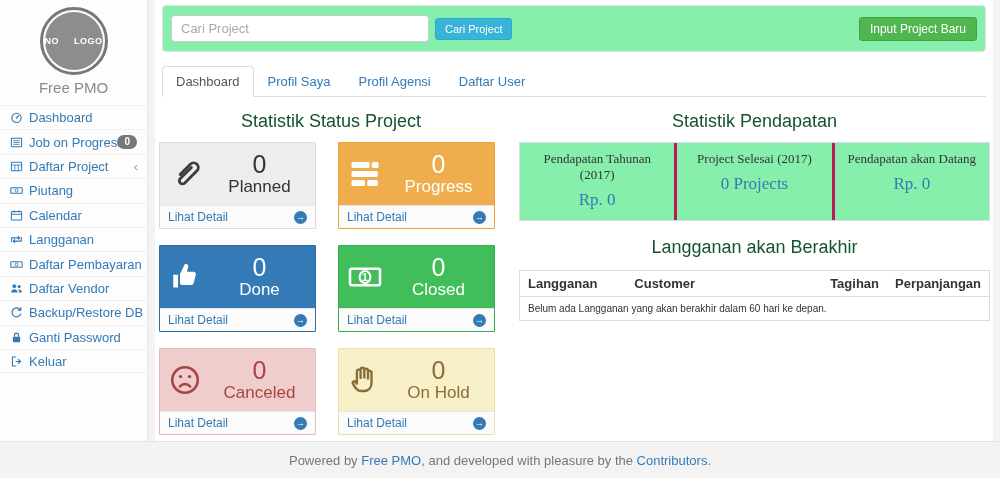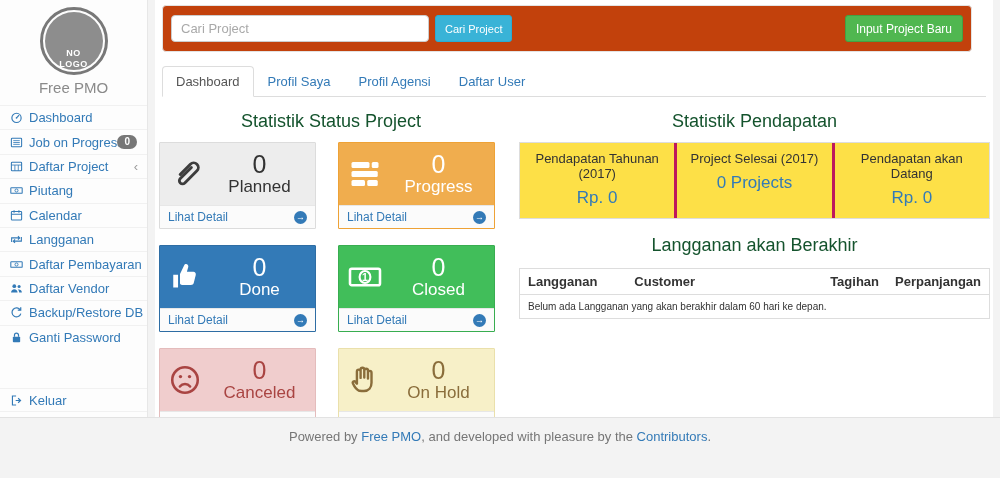--- a/index.html
+++ b/index.html
@@ -2,34 +2,34 @@
 <html><head>
 <meta charset="utf-8">
 <style>
   * { margin:0; padding:0; box-sizing:border-box; }
   body { font-family:"Liberation Sans","DejaVu Sans",sans-serif; background:#e9e9e9; }
   .stage { position:relative; width:1000px; height:478px; background:#f3f3f3; overflow:hidden; }
 
   
   .sidebar { position:absolute; left:0; top:0; width:148px; height:441px; background:#fdfdfd; border-right:1px solid #e7e7e7; }
   .logo-wrap { text-align:center; padding-top:8px; }
-  .logo-badge { width:58px; height:58px; border-radius:50%; background:#8d8d8d; outline:3px solid #787878; outline-offset:2px; margin:4px auto 0; display:flex; align-items:center; justify-content:flex-end; flex-direction:column; }
+  .logo-badge { width:58px; height:58px; border-radius:50%; background:#8d8d8d; outline:3px solid #787878; outline-offset:2px; margin:4px auto 0; display:flex; align-items:center; justify-content:space-between; }
   .logo-badge span { color:#fff; font-size:9px; font-weight:bold; line-height:11px; letter-spacing:.5px; }
   .brand-name { color:#8a8a8a; font-size:15px; margin-top:9px; }
   .menu { margin-top:9px; }
   .side-item { display:flex; align-items:center; height:24.4px; padding:0 8px; border-top:1px solid #f1f1f1; color:#337ab7; font-size:13px; cursor:pointer; position:relative; }
-  .menu .side-item:last-child { border-bottom:1px solid #f1f1f1;margin-top:39px; }
+  .menu .side-item:last-child { border-bottom:1px solid #f1f1f1; }
   .sicon { width:17px; display:inline-flex; justify-content:center; margin-right:4px; flex:none; }
   .slabel { white-space:nowrap; }
   .side-badge { position:absolute; right:10px; background:#777; color:#fff; font-size:10px; line-height:14px; padding:0 7px; border-radius:9px; font-weight:bold; }
   .side-chevron { position:absolute; right:9px; color:#9b9b9b; font-size:13px; }
 
   
   .main { position:absolute; left:155px; top:0; width:838px; height:441px; background:#fff; }
-  .well { margin:5px 21px 0 7px; background:#c2410c; border:1px solid #e3e3e3; border-radius:4px; padding:9px 8px; display:flex; }
+  .well { margin:5px 7px 0 7px; background:#86efac; border:1px solid #e3e3e3; border-radius:4px; padding:9px 8px; display:flex; align-items:center; }
   .search-input { width:258px; height:27px; border:1px solid #ccc; border-radius:4px; padding:0 9px; font-size:13px; color:#555; background:#fff; font-family:inherit; }
   .search-input::placeholder { color:#a9a9a9; }
   .btn { border-radius:3px; font-family:inherit; cursor:pointer; color:#fff; border:1px solid transparent; }
   .btn-search { margin-left:6px; background:#39b3d7; border-color:#2aabd2; font-size:11px; padding:4px 9px; }
   .btn-new { margin-left:auto; background:#50b750; border-color:#43a143; font-size:12px; padding:4px 10px; }
 
   .tabs { display:flex; margin:14px 7px 0 7px; border-bottom:1px solid #ddd; }
   .tab { font-size:13px; padding:7px 13px; color:#337ab7; cursor:pointer; border:1px solid transparent; border-radius:4px 4px 0 0; margin-bottom:-1px; }
   .tab.active { color:#555; background:#fff; border-color:#ddd #ddd #fff #ddd; cursor:default; }
 
@@ -49,32 +49,32 @@
   .card-footer { display:flex; align-items:center; justify-content:space-between; background:#fbfbfb; border-top:1px solid rgba(0,0,0,.08); padding:4px 8px; font-size:12px; color:#337ab7; cursor:pointer; }
   .arrow-icon { width:13px; height:13px; border-radius:50%; background:#337ab7; color:#fff; font-size:9px; line-height:13px; text-align:center; display:inline-block; }
   .card.planned  { background:#ededed; border-color:#dcdcdc; color:#333; }
   .card.progress { background:#f0ad4e; border-color:#eea236; color:#fff; }
   .card.done     { background:#337ab7; border-color:#2e6da4; color:#fff; }
   .card.closed   { background:#41be5a; border-color:#38ad50; color:#fff; }
   .card.canceled { background:#f0cdcd; border-color:#e4bcbc; color:#a94442; }
   .card.onhold   { background:#f7f0c8; border-color:#eae0ab; color:#8a6d3b; }
 
   
-  .stats-table { display:flex; width:100%; border:1px solid #ddd; background:#fde047; }
+  .stats-table { display:flex; width:100%; border:1px solid #ddd; background:#86efac;font-family:Liberation Serif, serif; }
   .stat-cell { flex:1; text-align:center; padding:8px 6px 10px; border-left:3px solid #be185d; }
   .stat-cell:first-child { border-left:none; }
   .stat-label { font-size:13px; color:#333; padding-bottom:7px; }
   .stat-value { font-size:17px; color:#337ab7; }
   .sub-table { width:100%; border:1px solid #ddd; border-collapse:collapse; margin-top:2px; }
   .sub-table th { font-size:13px; color:#333; text-align:left; padding:5px 8px; border-bottom:1px solid #ddd; }
   .sub-table th.r { text-align:right; }
   .sub-table td { font-size:10px; color:#333; padding:6px 8px; }
 
   
-  .footer { position:absolute; left:0; top:417px; width:1000px; height:37px; border-top:1px solid #e2e2e2; background:#f3f3f3; text-align:center; font-size:13px; color:#767676; padding-top:11px; }
+  .footer { position:absolute; left:0; top:441px; width:1000px; height:37px; border-top:1px solid #e2e2e2; background:#f3f3f3; text-align:center; font-size:13px; color:#767676; padding-top:11px; }
   .footer a { color:#337ab7; text-decoration:none; cursor:pointer; }
 </style>
 </head>
 <body>
 
 <div class="stage">
 
   <div class="sidebar">
     <div class="logo-wrap">
       <div class="logo-badge">

